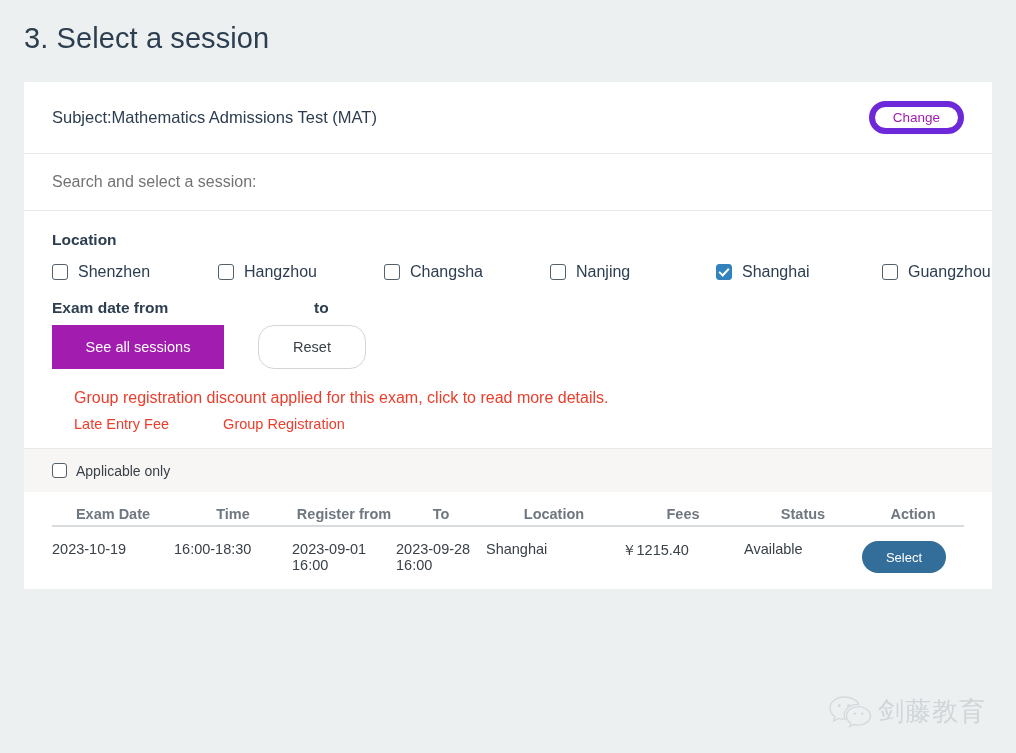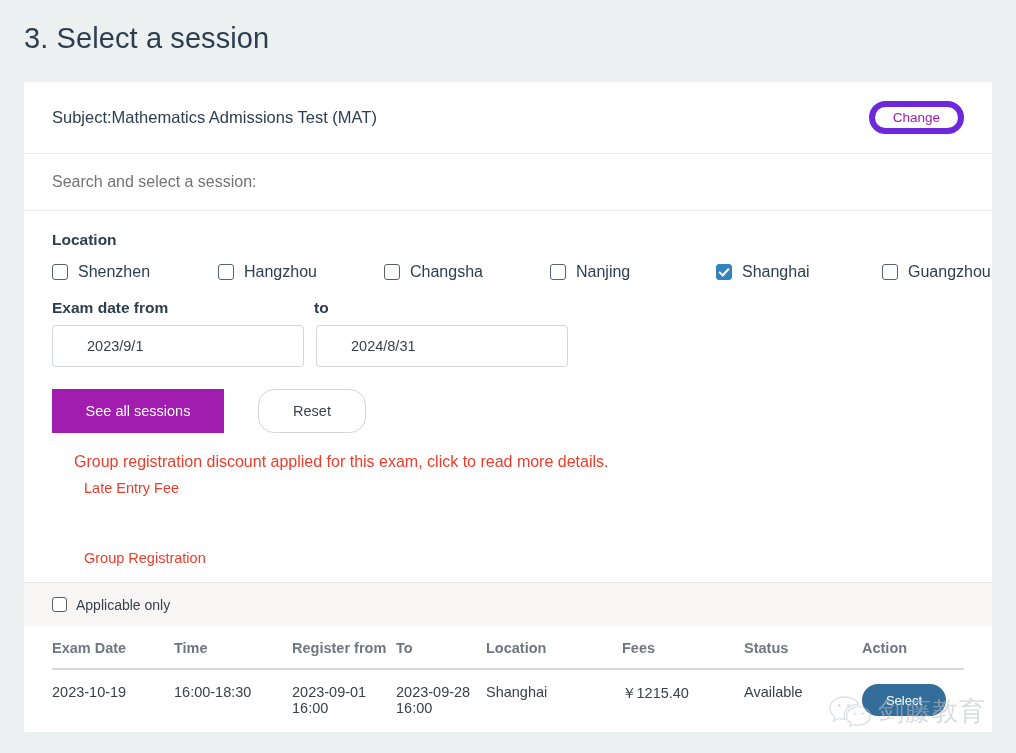--- a/index.html
+++ b/index.html
@@ -202,24 +202,23 @@
 
   
   .notice {
     color: #ec3d2c;
     font-size: 16px;
     margin-left: 22px;
     margin-bottom: 9px;
     cursor: pointer;
   }
   .notice-links {
-    margin-left: 32px;
+    margin-left: 22px;
     display: flex;
     gap: 54px;
-    flex-direction: column;
   }
   .notice-link {
     color: #ec3d2c;
     font-size: 14.5px;
     cursor: pointer;
   }
 
   
   .results-bar {
     background: #f7f6f5;
@@ -252,22 +251,22 @@
   .tbl-wrap { padding: 0 28px; box-sizing: border-box; }
   table.sessions {
     width: 912px;
     border-collapse: collapse;
     table-layout: fixed;
   }
   table.sessions th {
     font-size: 14.5px;
     font-weight: bold;
     color: #6f7780;
-    text-align: left;
-    padding: 14px 0 12px 0;
+    text-align: center;
+    padding: 14px 0 3px 0;
     vertical-align: top;
     border-bottom: 2px solid #d8dbde;
   }
   table.sessions td {
     font-size: 14.5px;
     color: #3a4149;
     text-align: left;
     padding: 14px 0 16px 0;
     vertical-align: top;
   }
@@ -362,24 +361,20 @@
         <span class="cb"></span>
         <span class="loc-label">Guangzhou</span>
       </label>
     </div>
 
     <div class="date-labels">
       <div class="l1">Exam date from</div>
       <div class="l2">to</div>
     </div>
 
-    <div class="date-inputs">
-      <input class="date-input" type="text" value="2023/9/1" style="">
-      <input class="date-input" type="text" value="2024/8/31" style="">
-    </div>
 
     <div class="btn-row">
       <button class="btn-primary">See all sessions</button>
       <button class="btn-secondary">Reset</button>
     </div>
 
     <div class="notice">Group registration discount applied for this exam, click to read more details.</div>
     <div class="notice-links">
       <span class="notice-link">Late Entry Fee</span>
       <span class="notice-link">Group Registration</span>

